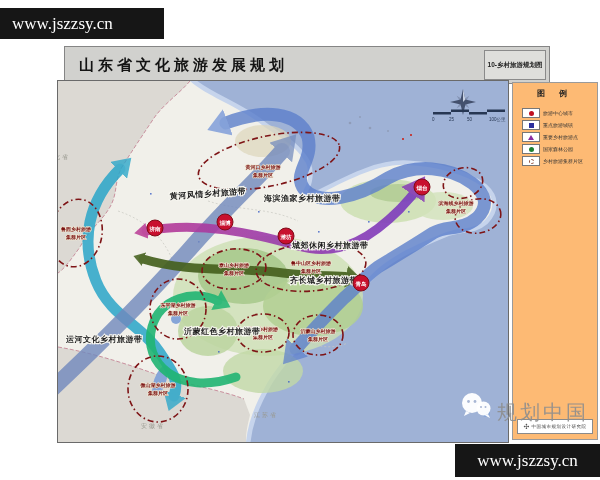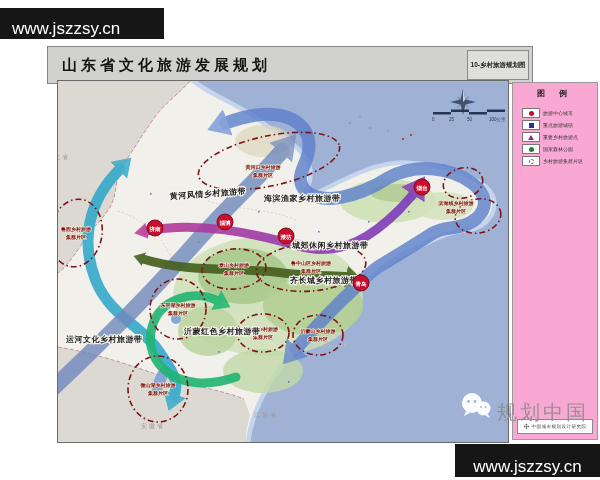--- a/index.html
+++ b/index.html
@@ -1,34 +1,34 @@
 <!DOCTYPE html>
 <html><head>
 <meta charset="utf-8">
 <style>
   html,body{margin:0;padding:0;}
   .page{position:relative;width:600px;height:480px;background:#ffffff;overflow:hidden;
         font-family:"Liberation Sans",sans-serif;}
   
-  .banner{position:absolute;background:#161616;color:#fff;display:flex;align-items:flex-end;}
+  .banner{position:absolute;background:#161616;color:#fff;display:flex;align-items:center;font-family:Liberation Serif, serif;}
   .banner.top{left:0;top:8px;width:152px;height:31px;padding-left:12px;font-size:17px;}
   .banner.bottom{left:455px;top:444px;width:145px;height:33px;justify-content:center;font-size:17px;}
   
-  .titlebar{position:absolute;left:47px;top:46px;width:486px;height:38px;background:#d1d1ce;
+  .titlebar{position:absolute;left:64px;top:46px;width:486px;height:38px;background:#d1d1ce;
             border:1px solid #858585;box-sizing:border-box;padding-left:45px;}
   .titlebar .ttl{position:absolute;left:14px;top:0;height:100%;display:flex;align-items:center;
                  font-size:15px;font-weight:bold;letter-spacing:4px;color:#141414;}
   .figbox{position:absolute;right:3px;top:3px;bottom:3px;width:60px;border:1px solid #8a8a8a;
           background:#dededb;display:flex;align-items:center;justify-content:center;
           font-size:6.5px;font-weight:bold;color:#222;}
   
   .mapframe{position:absolute;left:57px;top:80px;width:450px;height:361px;border:1px solid #6a6a6a;
             background:#9fb2d6;overflow:hidden;}
   
-  .legendpanel{position:absolute;left:512px;top:82px;width:86px;height:358px;background:#f9a8d4;
+  .legendpanel{position:absolute;left:512px;top:82px;width:86px;height:358px;background:#fdba74;
                border:1px solid #9a9a9a;box-sizing:border-box;}
   .legendpanel .lg-title{margin-top:5px;text-align:center;font-size:8px;font-weight:bold;
                          letter-spacing:6px;color:#222;}
   .lg-rows{margin:8px 0 0 9px;}
   .lg-row{display:flex;align-items:center;height:12px;}
   .symbox{width:16px;height:8px;border:0.6px solid #777;background:#fff;display:flex;
           align-items:center;justify-content:center;margin-right:3px;flex:none;}
   .sym-dot{width:5px;height:5px;border-radius:50%;}
   .sym-sq{width:5px;height:5px;}
   .sym-tri{width:0;height:0;border-left:3px solid transparent;border-right:3px solid transparent;

